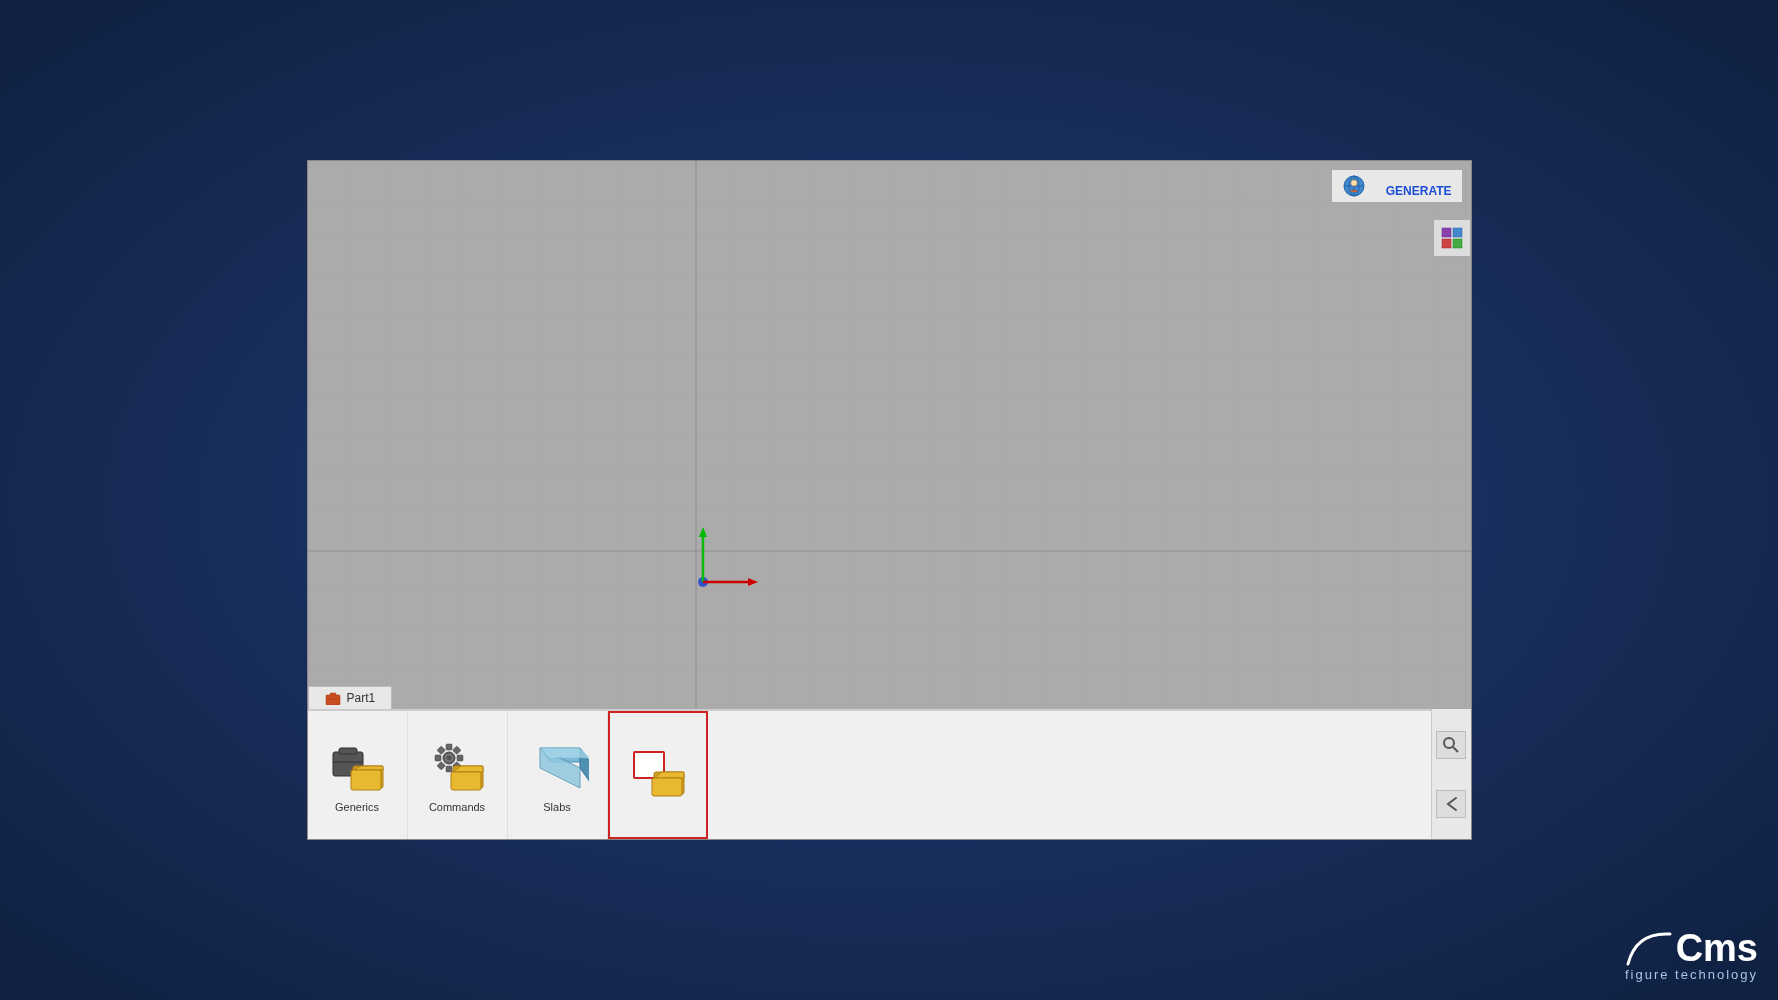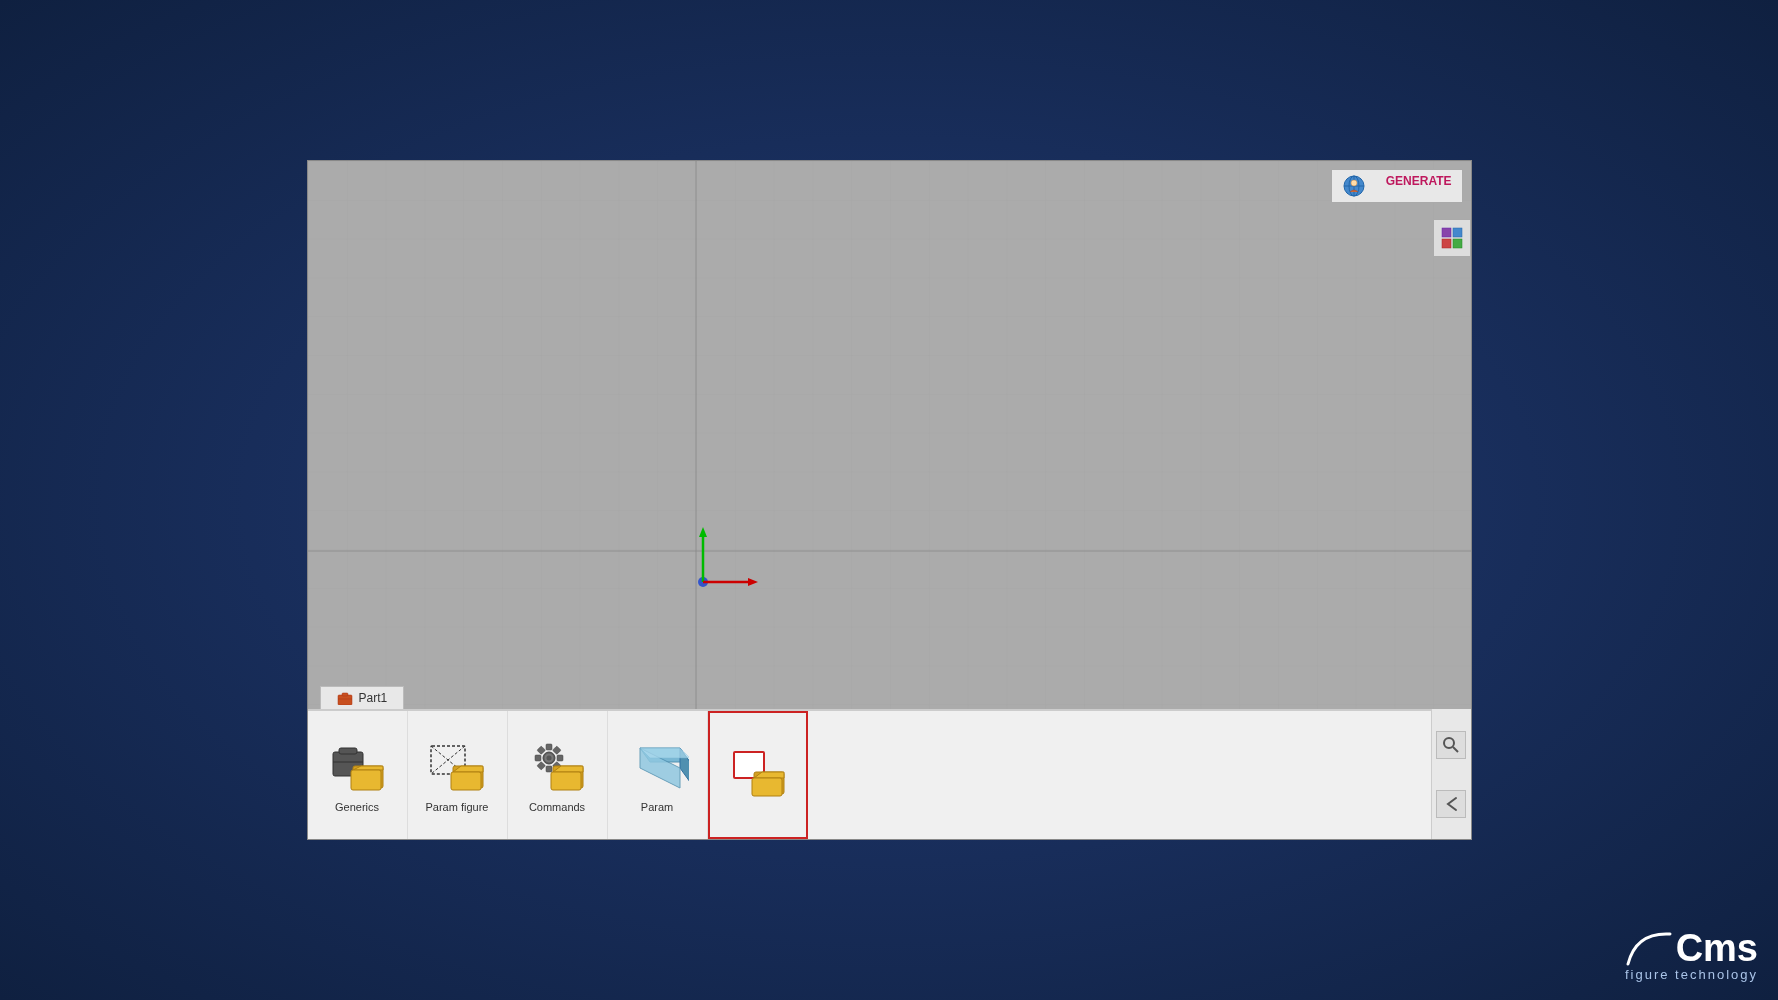--- a/index.html
+++ b/index.html
@@ -43,26 +43,26 @@
 
     
     .generate-btn {
       position: absolute;
       top: 8px;
       right: 8px;
       background: #e8e8e8;
       border: 1px solid #aaa;
       padding: 4px 10px;
       display: flex;
-      align-items: flex-start;
+      align-items: flex-end;
       gap: 20px;
       cursor: pointer;
       font-size: 12px;
       font-weight: bold;
-      color: #be185d;
+      color: #1d4ed8;
       z-index: 10;
     }
 
     .generate-icon {
       width: 24px;
       height: 24px;
     }
 
     
     .axis-indicator {
@@ -81,21 +81,21 @@
       background: #f0f0f0;
       border-top: 2px solid #ccc;
       display: flex;
       align-items: stretch;
     }
 
     
     .tab-area {
       position: absolute;
       bottom: 130px;
-      left: 12px;
+      left: 0;
       display: flex;
       align-items: flex-end;
     }
 
     .part-tab {
       background: #e8e8e8;
       border: 1px solid #bbb;
       border-bottom: none;
       padding: 4px 16px;
       font-size: 12px;
@@ -287,35 +287,20 @@
               <rect x="28" y="28" width="30" height="22" rx="2" fill="#d4a020" stroke="#b08010" stroke-width="1"></rect>
               <path d="M28 32 L36 28 L58 28 L58 32 Z" fill="#e8b830" stroke="#b08010" stroke-width="1"></path>
 
               <rect x="26" y="32" width="30" height="20" rx="2" fill="#e8b830" stroke="#b08010" stroke-width="1"></rect>
             </svg>
           </div>
           <span class="category-label">Generics</span>
         </div>
 
 
-        <div class="category-item">
-          <div class="category-icon-wrapper">
-            <svg width="64" height="58" viewBox="0 0 64 58">
-
-              <rect x="6" y="8" width="34" height="28" rx="1" fill="none" stroke="#333" stroke-width="1.5" stroke-dasharray="3,2"></rect>
-              <line x1="6" y1="8" x2="40" y2="36" stroke="#333" stroke-width="1" stroke-dasharray="3,2"></line>
-              <line x1="40" y1="8" x2="6" y2="36" stroke="#333" stroke-width="1" stroke-dasharray="3,2"></line>
-
-              <rect x="28" y="28" width="30" height="22" rx="2" fill="#d4a020" stroke="#b08010" stroke-width="1"></rect>
-              <path d="M28 34 L36 28 L58 28 L58 34 Z" fill="#e8b830" stroke="#b08010" stroke-width="1"></path>
-              <rect x="26" y="34" width="30" height="18" rx="2" fill="#e8b830" stroke="#b08010" stroke-width="1"></rect>
-            </svg>
-          </div>
-          <span class="category-label">Param figure</span>
-        </div>
 
         <div class="category-item">
           <div class="category-icon-wrapper">
             <svg width="64" height="58" viewBox="0 0 64 58">
 
               <g transform="translate(8, 4)">
                 <circle cx="16" cy="16" r="6" fill="#666" stroke="#444" stroke-width="1"></circle>
 
                 <rect x="13" y="2" width="6" height="6" rx="1" fill="#666" stroke="#444" stroke-width="0.5" transform="rotate(0, 16, 16)"></rect>
                 <rect x="13" y="2" width="6" height="6" rx="1" fill="#666" stroke="#444" stroke-width="0.5" transform="rotate(45, 16, 16)"></rect>
@@ -343,21 +328,21 @@
 
               <polygon points="15,10 55,10 65,24 25,24" fill="#7ab8d4" stroke="#5090b0" stroke-width="1"></polygon>
 
               <polygon points="55,10 65,24 65,44 55,30" fill="#5090b0" stroke="#3070a0" stroke-width="1"></polygon>
 
               <polygon points="15,10 55,30 55,50 15,30" fill="#90c8e0" stroke="#5090b0" stroke-width="1" opacity="0.85"></polygon>
 
               <polygon points="15,10 55,10 65,20 25,20" fill="#b0ddf0" stroke="#7ab8d4" stroke-width="0.5" opacity="0.7"></polygon>
             </svg>
           </div>
-          <span class="category-label">Param</span>
+          <span class="category-label">Slabs</span>
         </div>
 
         <div class="category-item" style="border: 2px solid #cc2222;">
           <div class="category-icon-wrapper">
             <svg width="64" height="58" viewBox="0 0 64 58">
 
               <rect x="8" y="8" width="30" height="26" rx="1" fill="white" stroke="#cc2222" stroke-width="2"></rect>
 
               <rect x="28" y="28" width="30" height="22" rx="2" fill="#d4a020" stroke="#b08010" stroke-width="1"></rect>
               <path d="M28 34 L36 28 L58 28 L58 34 Z" fill="#e8b830" stroke="#b08010" stroke-width="1"></path>

